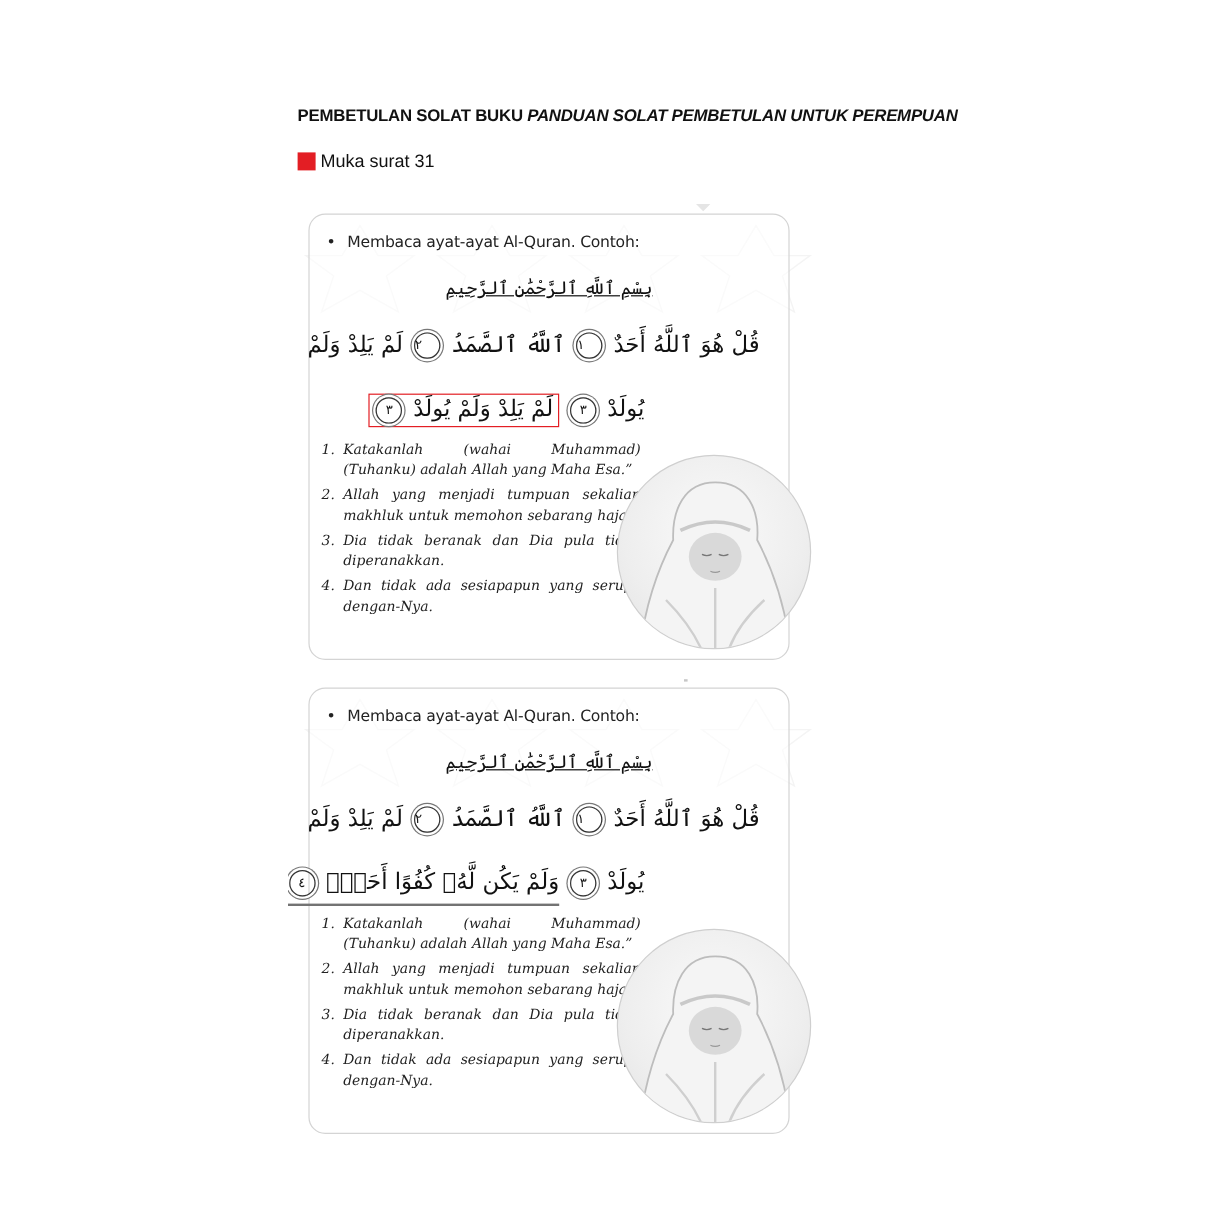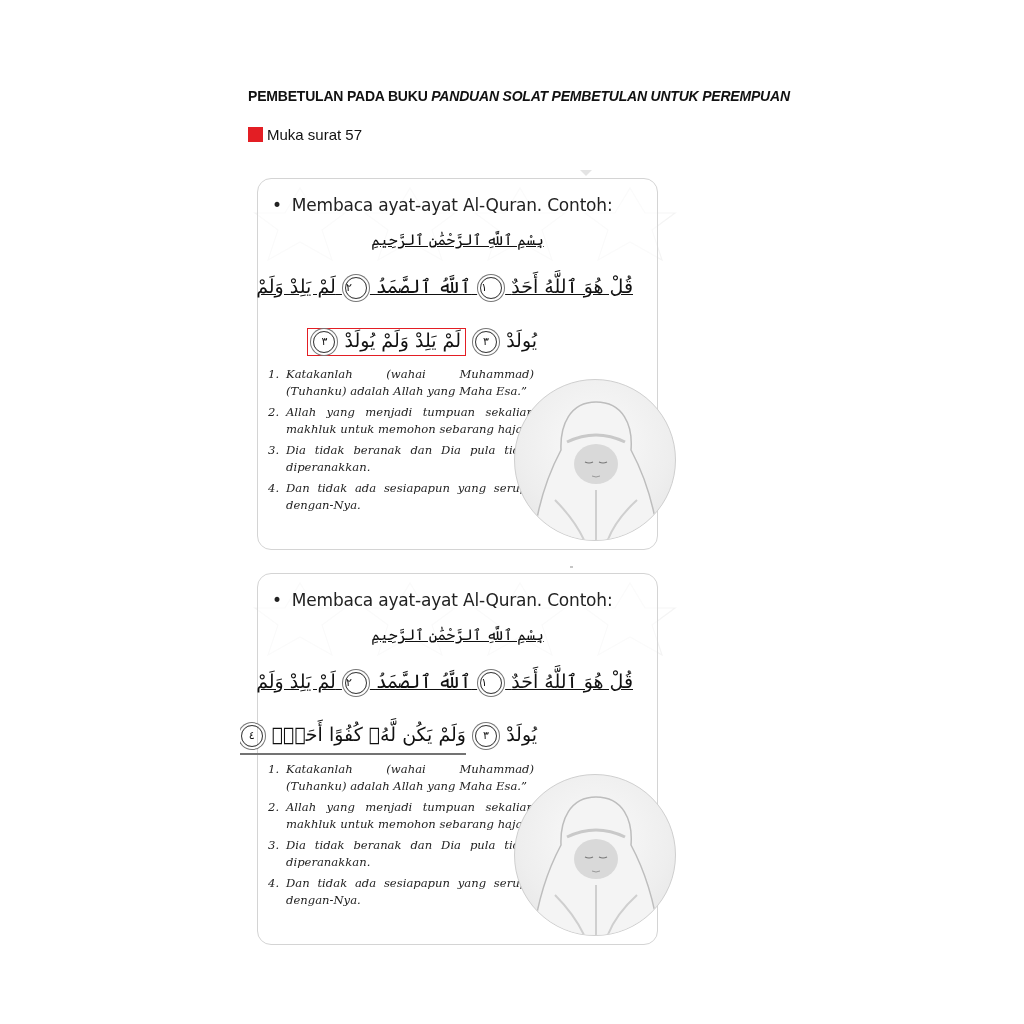--- a/index.html
+++ b/index.html
@@ -8,43 +8,43 @@
   .title .it { font-style:italic; }
   .page-label { position:absolute; left:248px; top:126px; display:flex; align-items:center; font-size:15px; }
   .page-label .sq { width:15px; height:15px; background:#e31e24; margin-right:4px; }
 
   .panel { position:absolute; left:240px; width:465px; height:385px; overflow:hidden; }
   .panel.p1 { top:168px; }
   .panel.p2 { top:563px; }
   .pattern { position:absolute; left:0; top:0; width:465px; height:120px; opacity:0.55; }
   .card { position:absolute; left:17px; top:10px; width:401px; height:372px; border:1.5px solid #d4d4d4; border-radius:14px; background:rgba(255,255,255,0.55); box-sizing:border-box; }
   .panel.p2 .card { top:10px; height:372px; }
-  .bullet { position:absolute; left:14px; top:16px; font-size:17px; color:#222; white-space:nowrap; font-family:"DejaVu Sans", sans-serif; letter-spacing:-0.2px; }
+  .bullet { position:absolute; left:14px; top:16px; font-size:13px; color:#222; white-space:nowrap; font-family:"DejaVu Sans", sans-serif; letter-spacing:-0.2px; }
   .bullet .dot { display:inline-block; margin-right:10px; }
   .basmala { position:absolute; left:0; right:0; top:52px; text-align:center; font-family:"DejaVu Serif", serif; font-size:15px; direction:rtl;text-decoration:underline; }
   .ayah-line { position:absolute; right:24px; font-family:"DejaVu Serif", serif; font-size:19px; direction:rtl; white-space:nowrap; color:#111; }
-  .ayah-line.l1 { top:96px; left:24px; text-align:justify; text-align-last:justify;text-decoration:underline; }
+  .ayah-line.l1 { top:96px; left:24px; text-align:justify; text-align-last:justify; }
   .ayah-line.l2 { top:130px;margin-top:19px; }
   .amark { display:inline-block; width:20px; height:20px; border:1.5px solid #333; border-radius:50%; font-size:11px; line-height:20px; text-align:center; vertical-align:middle; margin:0 3px; box-shadow:0 0 0 2px #fff, 0 0 0 3px #777; direction:ltr; }
   .hl-box { display:inline-block; border:1.5px solid #e31e24; padding:0 4px 2px 2px; }
   .hl-under { display:inline-block; border-bottom:2px solid #737373; padding-bottom:6px; }
   .meanings { position:absolute; left:10px; top:187px; width:266px; font-family:"DejaVu Serif", serif; font-style:italic; font-size:11.6px; line-height:17px; color:#222; margin:0; padding:0; list-style:none; }
   .meanings li { position:relative; padding-left:18px; margin-bottom:4px; text-align:justify; }
   .meanings li .num { position:absolute; left:0; top:0; }
   .photo { position:absolute; left:256px; top:200px; width:162px; height:162px; border-radius:50%; border:1.5px solid #cfcfcf; box-sizing:border-box; overflow:hidden; background:radial-gradient(circle at 50% 40%, #fafafa 0%, #eeeeee 60%, #e2e2e2 100%); }
 </style>
 </head>
 <body>
 
 <div class="title">
-  <span>PEMBETULAN PADA BUKU </span><span class="it">PANDUAN SOLAT PEMBETULAN UNTUK PEREMPUAN</span>
+  <span>PEMBETULAN SOLAT BUKU </span><span class="it">PANDUAN SOLAT PEMBETULAN UNTUK PEREMPUAN</span>
 </div>
 <div class="page-label">
   <span class="sq"></span>
-  <span>Muka surat 57</span>
+  <span>Muka surat 31</span>
 </div>
 
 <div class="panel p1">
   <svg class="pattern" viewBox="0 0 465 120">
     <g fill="none" stroke="#ececec" stroke-width="1.2">
       <polygon points="60,20 75,45 105,45 82,62 92,92 60,74 28,92 38,62 15,45 45,45"></polygon>
       <polygon points="170,20 185,45 215,45 192,62 202,92 170,74 138,92 148,62 125,45 155,45"></polygon>
       <polygon points="280,20 295,45 325,45 302,62 312,92 280,74 248,92 258,62 235,45 265,45"></polygon>
       <polygon points="390,20 405,45 435,45 412,62 422,92 390,74 358,92 368,62 345,45 375,45"></polygon>
     </g>

